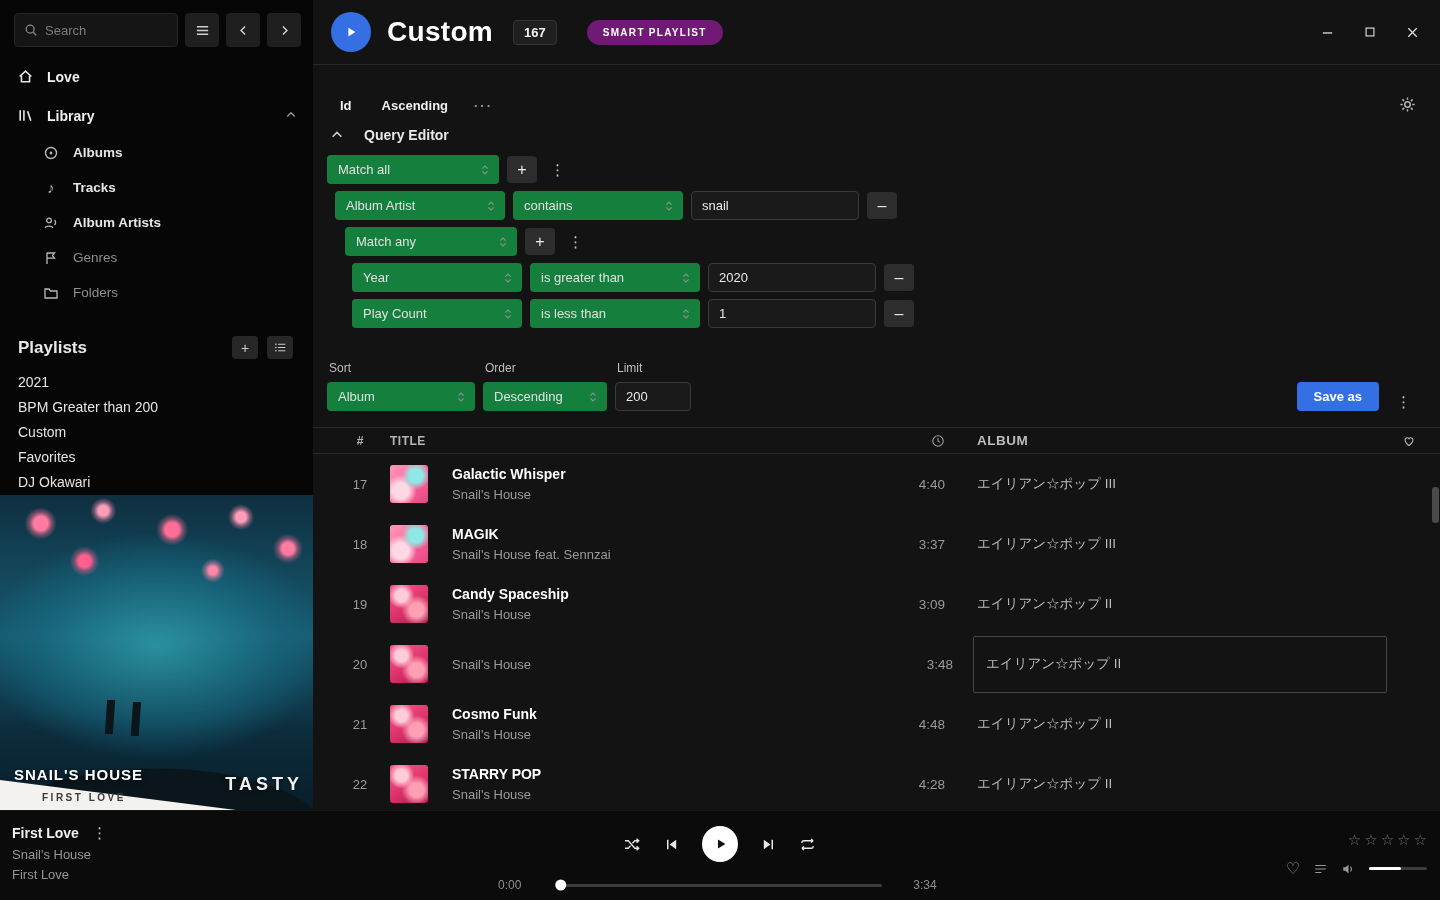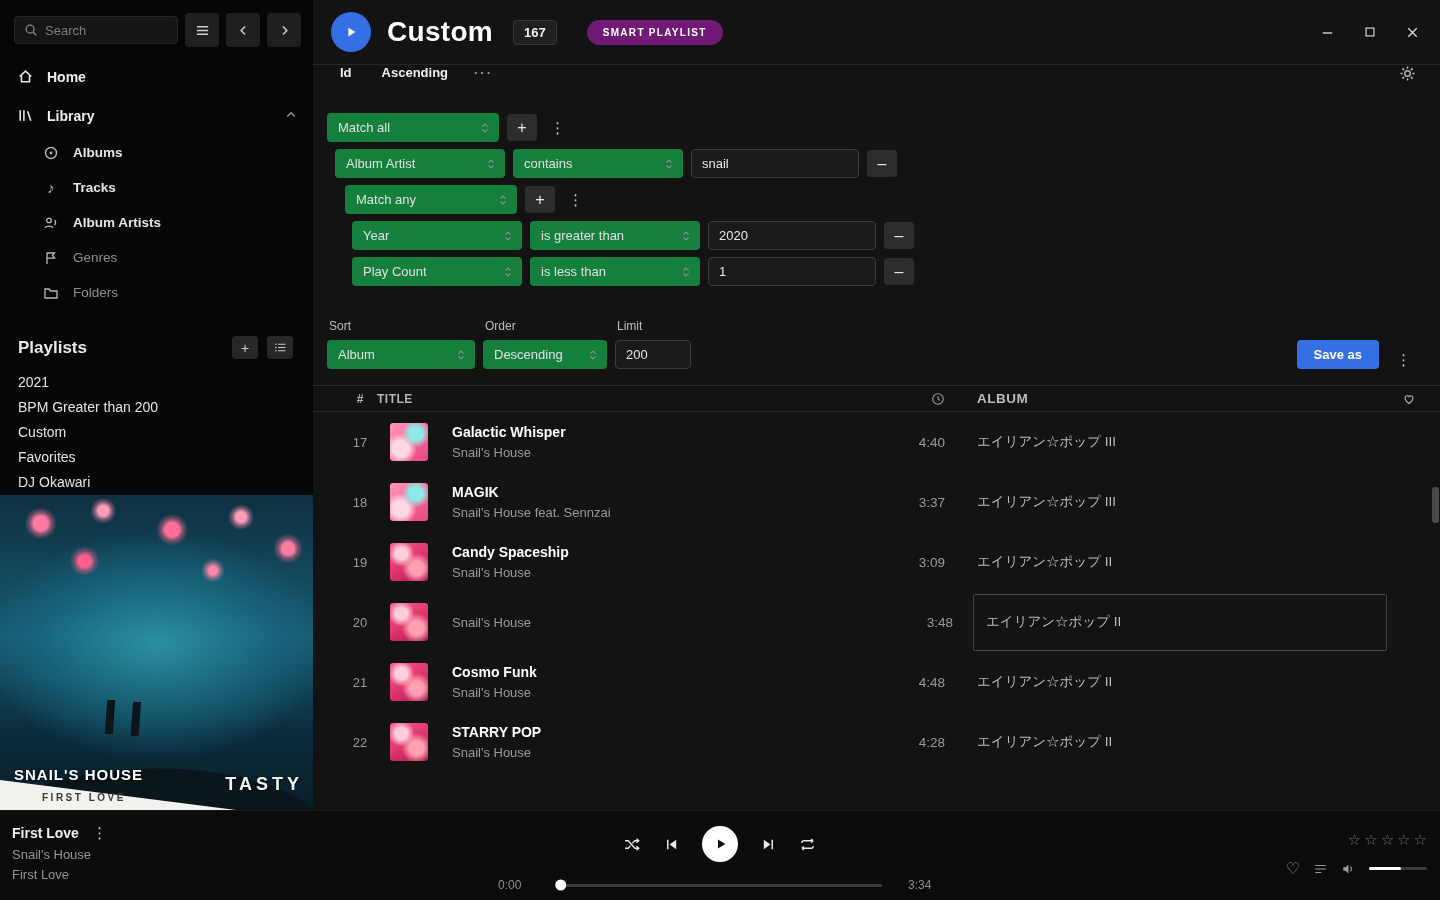--- a/index.html
+++ b/index.html
@@ -4,21 +4,21 @@
 <style>
   * { margin:0; padding:0; box-sizing:border-box; }
   html,body { width:1440px; height:900px; overflow:hidden; background:#131313;
     font-family:"Liberation Sans", sans-serif; color:#e8e8e8; }
   .app { display:flex; flex-direction:column; width:1440px; height:900px; }
   .content { display:flex; height:810px; }
 
   
   .sidebar { width:313px; flex-shrink:0; background:#060606; display:flex; flex-direction:column; }
   .sidebar-top { display:flex; gap:7px; padding:13px 12px 8px 14px; align-items:center; }
-  .searchbox { flex:1; height:28px; background:#151515; border:1px solid #262626; border-radius:4px;
+  .searchbox { flex:1; height:34px; background:#151515; border:1px solid #262626; border-radius:4px;
     display:flex; align-items:center; padding:0 9px; gap:7px; color:#8a8a8a; }
   .searchbox input { background:transparent; border:none; outline:none; color:#ddd; font-size:13px;
     width:100%; font-family:inherit; }
   .searchbox input::placeholder { color:#7c7c7c; }
   .sq-btn { width:34px; height:34px; background:#1f1f1f; border:none; border-radius:4px; color:#cfcfcf;
     display:flex; align-items:center; justify-content:center; flex-shrink:0; cursor:pointer; }
 
   .nav { padding-top:2px; }
   .nav-item { display:flex; align-items:center; height:39px; padding:0 16px; font-size:14px;
     font-weight:700; color:#f0f0f0; gap:13px; cursor:pointer; }
@@ -68,21 +68,21 @@
   .play-circle { width:40px; height:40px; border-radius:50%; background:#3470e4; display:flex;
     align-items:center; justify-content:center; margin-right:16px; cursor:pointer; flex-shrink:0; }
   .page-title { font-size:28px; font-weight:800; color:#fff; letter-spacing:.3px; }
   .count-badge { margin-left:20px; background:#1f1f1f; border:1px solid #353535; border-radius:4px;
     padding:4px 10px; font-size:13px; font-weight:700; color:#f0f0f0; }
   .smart-pill { margin-left:30px; background:#701a75; border-radius:999px; padding:7px 16px;
     font-size:10px; font-weight:800; letter-spacing:1.3px; color:#fff; }
   .win-controls { margin-left:auto; display:flex; gap:28px; color:#dcdcdc; }
   .win-controls span { cursor:pointer; display:flex; align-items:center; }
 
-  .sub-toolbar { height:48px; display:flex; align-items:flex-start; padding:0 24px 0 27px;
+  .sub-toolbar { height:48px; display:flex; align-items:flex-end; padding:0 24px 0 27px;
     font-size:13px; font-weight:700; color:#f0f0f0; }
   .tb-order { margin-left:30px; }
   .tb-more { margin-left:26px; color:#9a9a9a; letter-spacing:2px; cursor:pointer; }
   .tb-gear { margin-left:auto; color:#b5b5b5; cursor:pointer; display:flex; }
 
   .qe-head { display:flex; align-items:center; gap:20px; margin:14px 0 12px; padding-left:17px; }
   .qe-collapse { color:#cfcfcf; background:none; border:none; display:flex; cursor:pointer; }
   .qe-title { font-size:14px; font-weight:700; }
   .qe-row { display:flex; align-items:center; gap:8px; margin-bottom:7px; }
   .ind-0 { padding-left:14px; } .ind-1 { padding-left:22px; }
@@ -106,21 +106,21 @@
   .save-btn { height:29px; padding:0 17px; background:#3470e4; color:#fff; border:none; border-radius:4px;
     font-size:13px; font-weight:700; font-family:inherit; cursor:pointer; }
   .save-kebab { margin-left:12px; }
 
   
   .table { margin-top:16px; }
   .thead { display:flex; align-items:center; height:27px; border-top:1px solid #2a2a2a;
     border-bottom:1px solid #2a2a2a; color:#b5b5b5; font-size:12px; font-weight:700; padding-right:10px; }
   .ct-num { width:34px; margin-left:30px; text-align:center; flex-shrink:0; color:#9a9a9a; font-size:13px; }
   .thead .ct-num { color:#b5b5b5; font-size:12px; }
-  .hd-title { flex:1; letter-spacing:.5px; }
+  .hd-title { flex:1; margin-left:13px; letter-spacing:.5px; }
   .ct-thumb { width:38px; height:38px; border-radius:3px; margin-left:13px; flex-shrink:0; }
   .ct-main { flex:1; margin-left:24px; min-width:0; }
   .ct-dur { width:60px; text-align:left; color:#9a9a9a; font-size:13.5px; flex-shrink:0;
     display:flex; justify-content:flex-end; align-items:center; }
   .ct-album { width:410px; margin-left:32px; flex-shrink:0; color:#bcbcbc; font-size:13.5px;
     white-space:nowrap; overflow:hidden; }
   .ct-album.outline { border:1px solid #454545; border-radius:2px; height:57px; display:flex;
     align-items:center; padding-left:12px; margin-left:20px; width:414px; }
   .ct-heart { width:43px; display:flex; justify-content:center; color:#b5b5b5; flex-shrink:0; }
   .trow { display:flex; align-items:center; height:60px; padding-right:10px; cursor:pointer; }
@@ -145,21 +145,21 @@
   .np-title { font-size:14px; font-weight:700; color:#f0f0f0; }
   .np-artist, .np-album { font-size:13px; color:#969696; margin-top:5px; }
   .controls { position:absolute; left:50%; top:15px; transform:translateX(-50%); display:flex;
     align-items:center; gap:23px; color:#e8e8e8; }
   .controls .cbtn { display:flex; cursor:pointer; }
   .play-btn { width:36px; height:36px; background:#fff; border-radius:50%; display:flex;
     align-items:center; justify-content:center; color:#111; cursor:pointer; }
   .progress { position:absolute; left:50%; transform:translateX(-50%); top:67px; display:flex;
     align-items:center; gap:26px; width:444px; }
   .p-time { font-size:12px; color:#8f8f8f; width:34px; }
-  .p-time.end { text-align:left; }
+  .p-time.end { text-align:center; }
   .track { flex:1; height:3px; background:#3b3b3b; border-radius:2px; position:relative; cursor:pointer; }
   .track .thumbdot { position:absolute; left:0; top:50%; transform:translate(-25%,-50%); width:11px;
     height:11px; border-radius:50%; background:#fff; }
   .stars { position:absolute; right:13px; top:20px; display:flex; gap:3px; color:#6e6e6e;
     font-size:15px; }
   .stars span { cursor:pointer; }
   .right-ctl { position:absolute; right:13px; top:48px; display:flex; align-items:center; gap:13px;
     color:#9a9a9a; }
   .right-ctl .heart-glyph { font-size:16px; cursor:pointer; }
   .right-ctl .cbtn { display:flex; cursor:pointer; }
@@ -206,21 +206,21 @@
         </button>
       </div>
 
       <nav class="nav">
         <div class="nav-item">
           <span class="ic">
             <svg width="17" height="17" viewBox="0 0 16 16">
                 <path d="M2.5 8 8 3l5.5 5M4.2 7.2V13h7.6V7.2" fill="none" stroke="currentColor" stroke-width="1.5"></path>
               </svg>
           </span>
-          <span>Home</span>
+          <span>Love</span>
         </div>
         <div class="nav-item">
           <span class="ic">
             <svg width="17" height="17" viewBox="0 0 16 16">
                 <path d="M3 3v10M6.5 3v10M10 4l3 9" fill="none" stroke="currentColor" stroke-width="1.5"></path>
               </svg>
           </span>
           <span>Library</span>
           <span class="chev">
             <svg width="12" height="12" viewBox="0 0 16 16">
@@ -338,20 +338,28 @@
         <span class="tb-order">Ascending</span>
         <span class="tb-more">···</span>
         <span class="tb-gear">
           <svg width="17" height="17" viewBox="0 0 16 16">
               <circle cx="8" cy="8" r="2.6" fill="none" stroke="currentColor" stroke-width="1.4"></circle>
               <path d="M8 1.3v2.2M8 12.5v2.2M1.3 8h2.2M12.5 8h2.2M3.2 3.2l1.6 1.6M11.2 11.2l1.6 1.6M3.2 12.8l1.6-1.6M11.2 4.8l1.6-1.6" stroke="currentColor" stroke-width="1.4"></path>
             </svg>
         </span>
       </div>
 
+      <div class="qe-head">
+        <button class="qe-collapse">
+          <svg width="14" height="14" viewBox="0 0 16 16">
+              <path d="M3 10l5-5 5 5" fill="none" stroke="currentColor" stroke-width="1.8"></path>
+            </svg>
+        </button>
+        <span class="qe-title">Query Editor</span>
+      </div>
 
       <div class="qe-row ind-0">
         <div class="select w-match">
           <span>Match all</span>
           <span class="sel-ic">
             <svg width="10" height="12" viewBox="0 0 10 14">
                 <path d="M2 5.5 5 2.5l3 3M2 8.5l3 3 3-3" fill="none" stroke="currentColor" stroke-width="1.3"></path>
               </svg>
           </span>
         </div>

